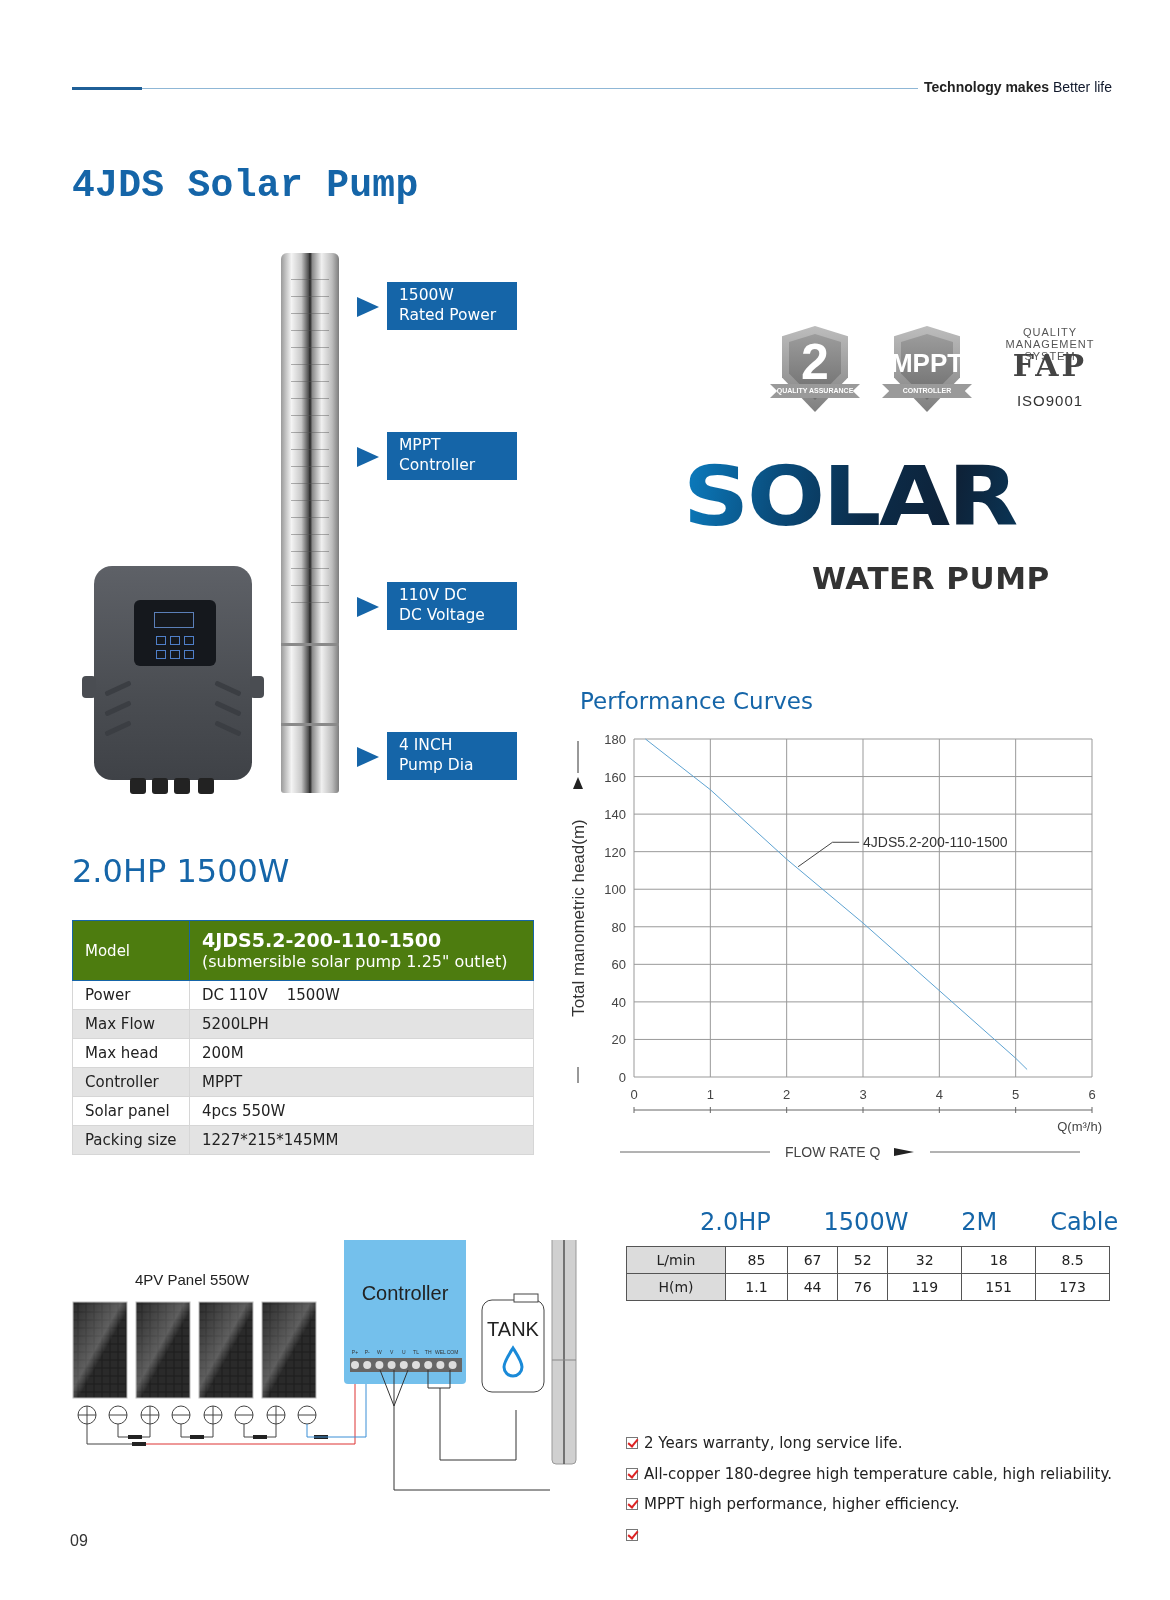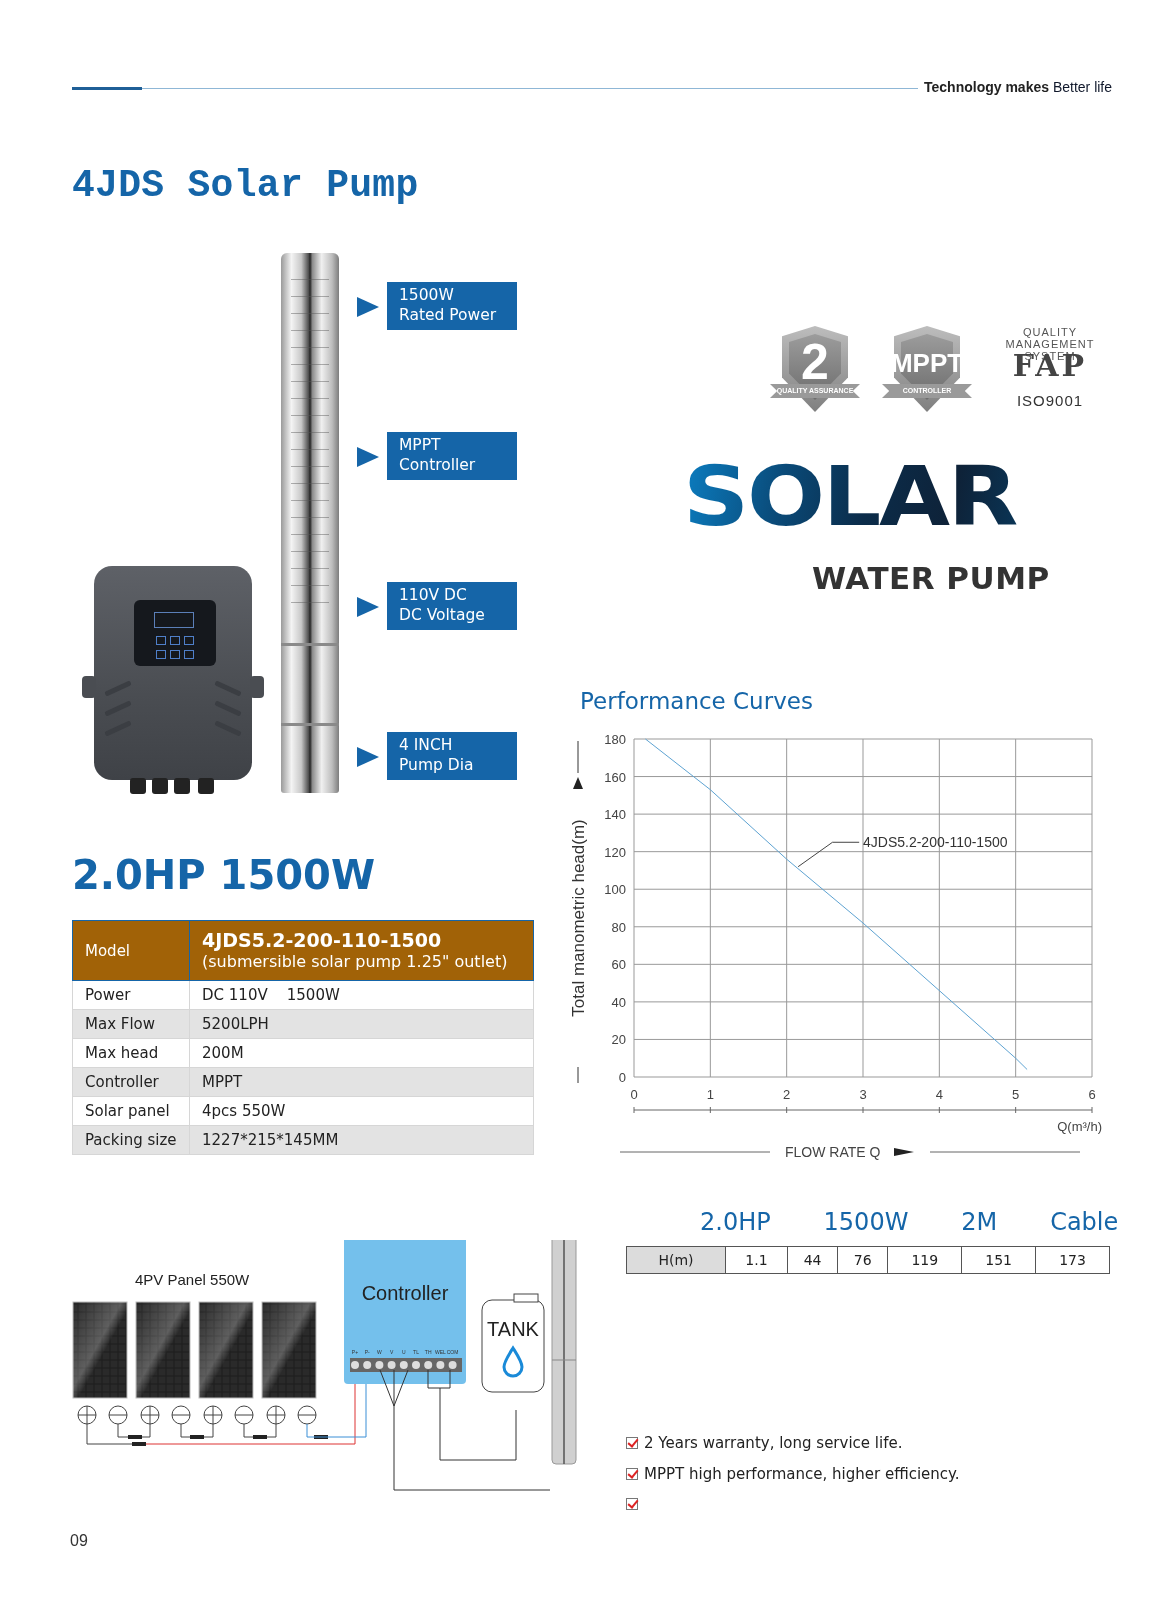--- a/index.html
+++ b/index.html
@@ -48,25 +48,25 @@
   .fap { left: 990px; top: 326px; width: 120px; height: 90px; }
   .fap .ring { position: absolute; left: 8px; top: 0; width: 104px; font-family: "Liberation Sans", sans-serif; font-size: 11px; color: #555; text-align: center; letter-spacing: 1px; }
   .fap .logo { position: absolute; left: 20px; top: 22px; width: 80px; text-align: center; font-family: "DejaVu Serif", serif; font-size: 30px; font-weight: bold; color: #444; letter-spacing: 3px; }
   .fap .iso { position: absolute; left: 20px; top: 66px; width: 80px; text-align: center; font-family: "Liberation Sans", sans-serif; font-size: 15px; color: #333; letter-spacing: 1px; }
 
   .solar { left: 683px; top: 456px; font-family: "DejaVu Sans", sans-serif; font-weight: bold; font-size: 82px; letter-spacing: -2px; line-height: 1;
     background: linear-gradient(100deg, #0b7ec2 0%, #0a4a78 30%, #0b2c4a 55%, #0e2238 80%, #0a3556 100%); -webkit-background-clip: text; background-clip: text; color: transparent; transform: scaleX(1.12); transform-origin: left; }
   .waterpump { left: 812px; top: 560px; font-family: "DejaVu Sans", sans-serif; font-weight: bold; font-size: 31px; color: #333; letter-spacing: 0.5px; }
 
   
-  .hp-title { left: 72px; top: 852px; font-family: "DejaVu Sans", sans-serif; font-weight: bold; font-size: 40px; color: #1565a8; }
+  .hp-title { left: 72px; top: 852px; font-family: "DejaVu Sans", sans-serif; font-weight: normal; font-size: 32px; color: #1565a8; }
   table.spec { position: absolute; left: 72px; top: 920px; width: 462px; border-collapse: collapse; font-family: "DejaVu Sans", sans-serif; font-size: 15px; color: #222; }
   table.spec td { border: 1px solid #d6d6d6; height: 29px; padding: 0 0 0 12px; }
   table.spec td.k { width: 117px; }
-  table.spec tr.head td { background: #a16207; color: #fff; height: 60px; border-color: #1565a8; }
+  table.spec tr.head td { background: #4d7c0f; color: #fff; height: 60px; border-color: #1565a8; }
   table.spec tr.head td.v .m { font-size: 19px; font-weight: bold; display: block; line-height: 22px; }
   table.spec tr.head td.v .s { font-size: 16px; display: block; line-height: 22px; }
   table.spec tr.alt td { background: #e3e3e3; }
 
   
   .chart-title { left: 580px; top: 688px; font-family: "DejaVu Sans", sans-serif; font-size: 23px; color: #1565a8; }
   .chart { left: 570px; top: 725px; width: 560px; height: 440px; }
 
   
   .perf-title { left: 700px; top: 1208px; font-family: "DejaVu Sans", sans-serif; font-size: 24px; color: #1565a8; word-spacing: 10px; }
@@ -274,35 +274,48 @@
       <text x="215" y="432" font-family="Liberation Sans, sans-serif" font-size="14" fill="#444">FLOW RATE Q</text>
       <polygon points="324,423 344,427 324,431" fill="#222"></polygon>
       <line x1="360" y1="427" x2="510" y2="427" stroke="#666"></line>
     </svg>
 </div>
 
 <div class="abs perf-title" style="white-space:pre">2.0HP   1500W   2M   Cable</div>
 <table class="perf">
   <tbody>
   <tr>
+    <td class="h">L/min</td>
+    <td>85</td>
+    <td>67</td>
+    <td>52</td>
+    <td>32</td>
+    <td>18</td>
+    <td>8.5</td>
+  </tr>
+  <tr>
     <td class="h">H(m)</td>
     <td>1.1</td>
     <td>44</td>
     <td>76</td>
     <td>119</td>
     <td>151</td>
     <td>173</td>
   </tr>
 </tbody>
   </table>
 
 <ul class="abs bullets">
   <li>
       <span class="chk"></span>
       <span>2 Years warranty, long service life.</span>
+    </li>
+  <li>
+      <span class="chk"></span>
+      <span>All-copper 180-degree high temperature cable, high reliability.</span>
     </li>
   <li>
       <span class="chk"></span>
       <span>MPPT high performance, higher efficiency.</span>
     </li>
   <li>
       <span class="chk"></span>
     </li>
 </ul>
 

